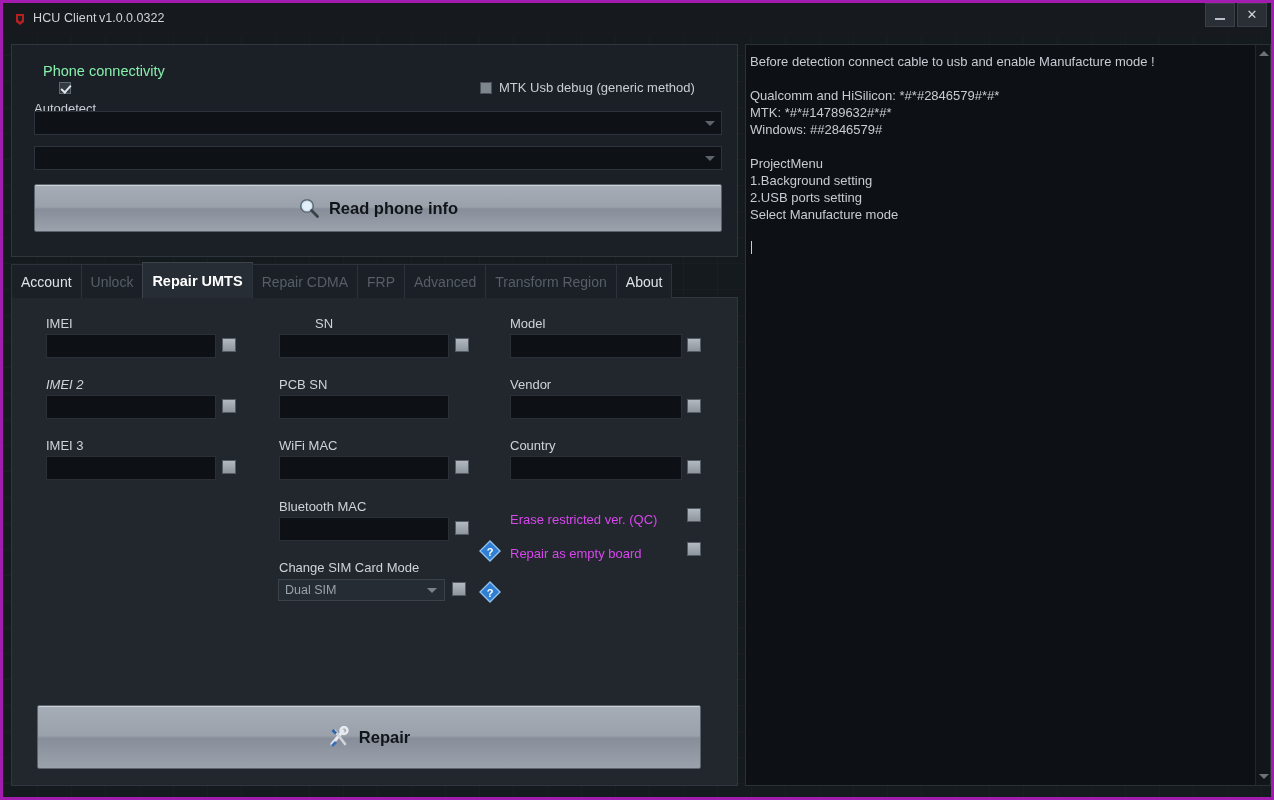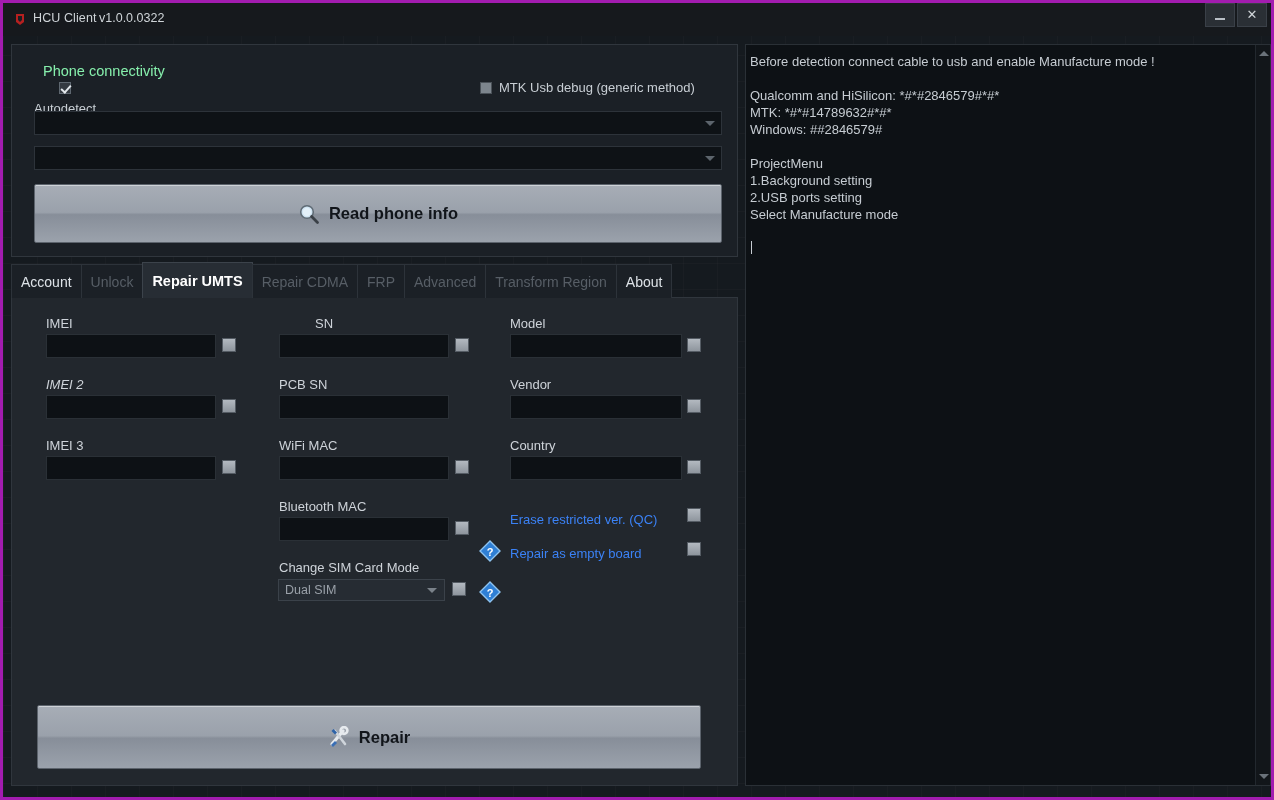--- a/index.html
+++ b/index.html
@@ -176,21 +176,21 @@
     display: flex;
     align-items: center;
     justify-content: center;
     gap: 9px;
     color: #11151a;
     font-size: 16.5px;
     font-weight: bold;
     cursor: pointer;
     box-shadow: inset 0 1px 0 rgba(255,255,255,.45);
   }
-  #btn-read { left: 22px; top: 139px; width: 688px; height: 59px; }
+  #btn-read { left: 22px; top: 139px; width: 688px; height: 48px; }
   #btn-repair { left: 34px; top: 702px; width: 664px; height: 64px; }
 
   
   #tabbar {
     position: absolute;
     left: 8px; top: 261px;
     width: 727px; height: 34px;
     z-index: 3;
     display: flex;
     align-items: flex-end;
@@ -254,21 +254,21 @@
   
   .help-d {
     position: absolute;
     width: 22px; height: 22px;
     cursor: pointer;
   }
 
   .side-label {
     position: absolute;
     font-size: 13px;
-    color: #3b82f6;
+    color: #d946ef;
     white-space: nowrap;
   }
 
   
   #btn-load {
     position: absolute;
     left: 506px; top: 576px;
     width: 194px; height: 28px;
     background: #262c33;
     border: 1px solid #3a4149;

